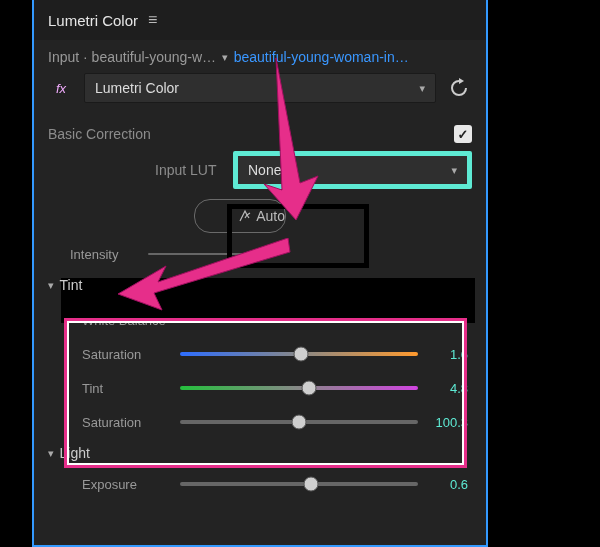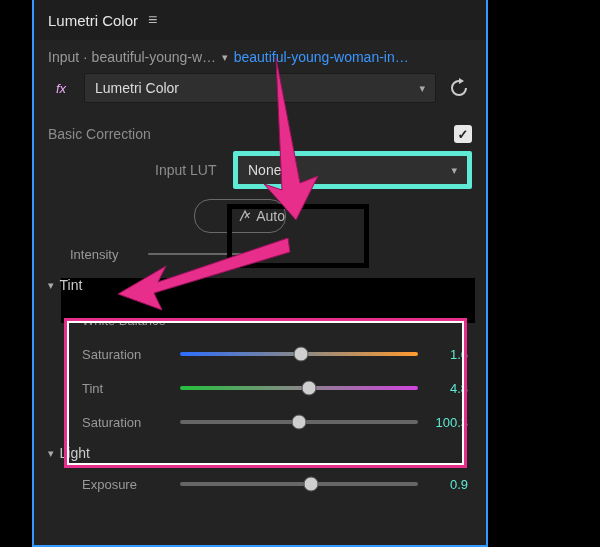--- a/index.html
+++ b/index.html
@@ -333,21 +333,21 @@
   <div class="collapsible-head">
     <span class="chevron">▾</span>
     <span>Light</span>
   </div>
   <div id="light-params">
       <div class="param-row">
         <span class="param-label">Exposure</span>
         <div class="slider grad-plain">
           <div class="thumb" style="left: 55%;"></div>
         </div>
-        <span class="param-val">0.9</span>
+        <span class="param-val">0.6</span>
       </div>
     </div>
 
 </div>
 
 <div class="auto-box"></div>
 <div class="color-box"></div>
 <div class="pink-frame"></div>
 
 <svg class="arrow" style="left:246px; top:58px;" width="90" height="165" viewBox="0 0 90 165">

